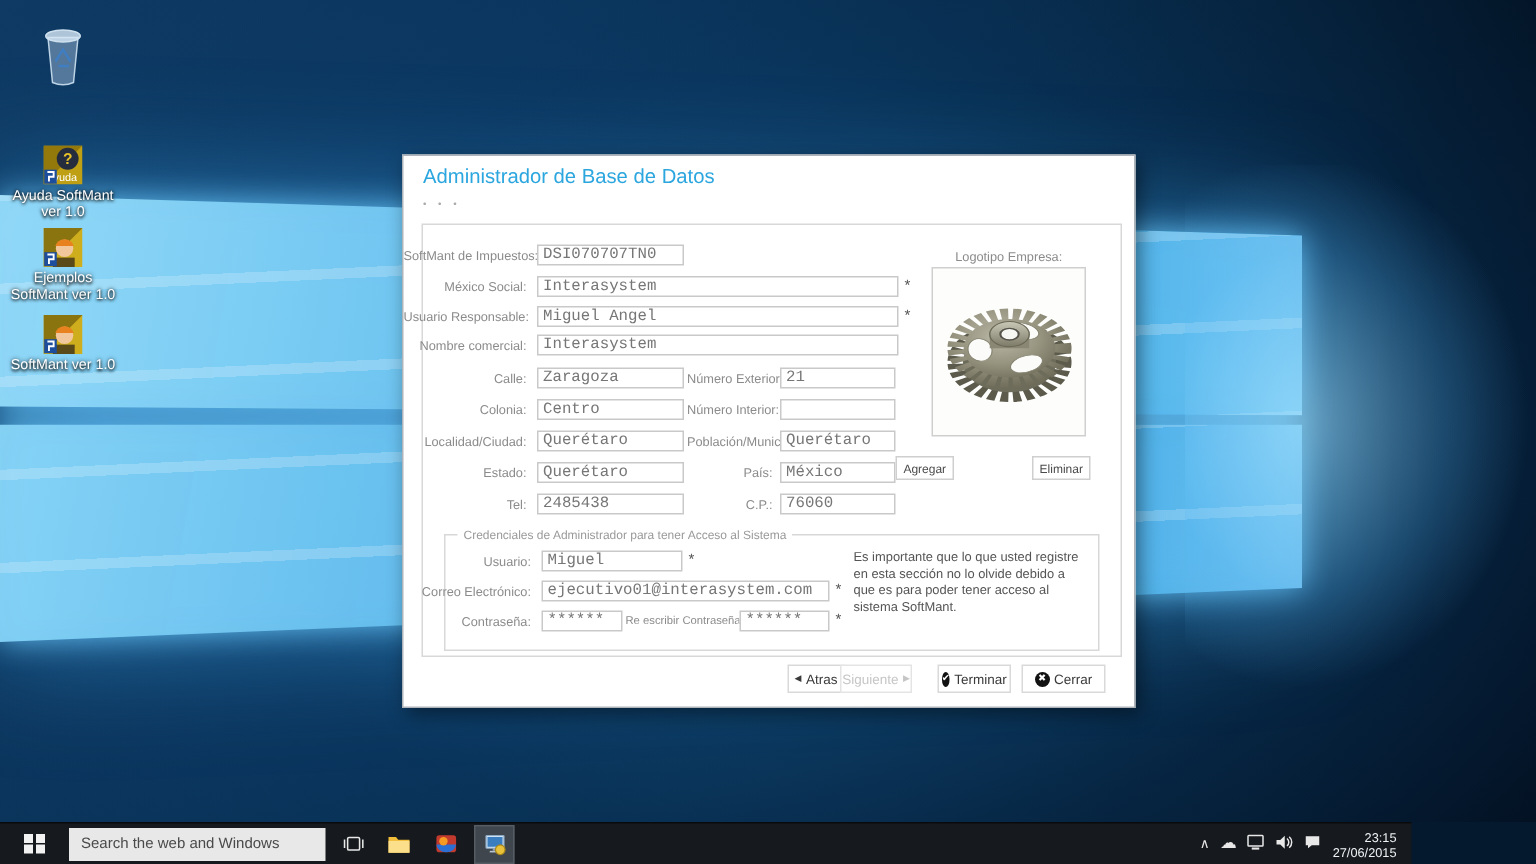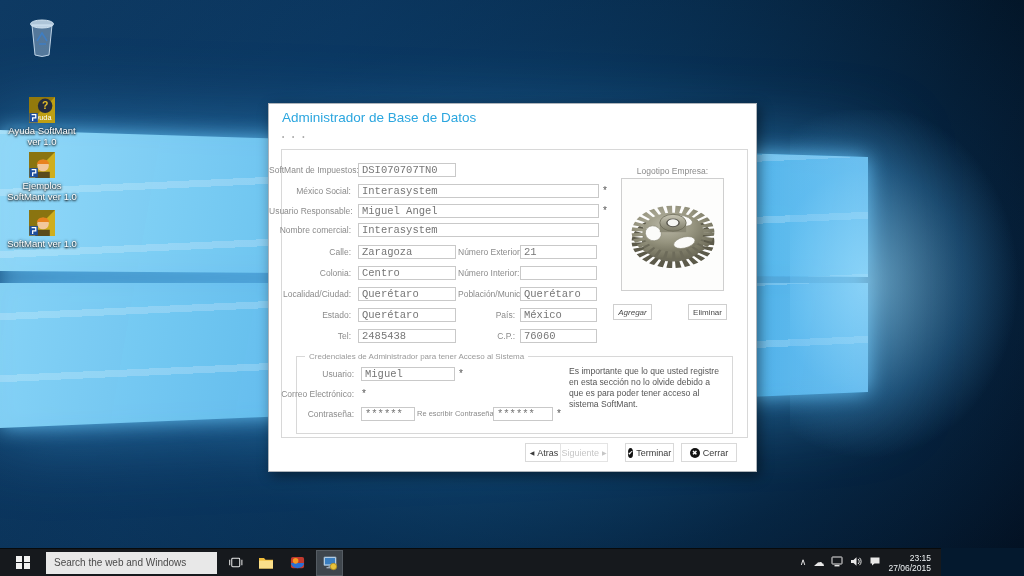--- a/index.html
+++ b/index.html
@@ -247,33 +247,34 @@
             </g>
           </g>
           <rect x="-14" y="-10" width="28" height="10" fill="#8a8875"></rect>
           <g transform="translate(0,-10) scale(1,0.64)">
             <circle r="14" fill="url(#ghub)" stroke="#6a6856" stroke-width="1"></circle>
             <circle r="6.5" fill="#f6f6f3" stroke="#55534a" stroke-width="1.5"></circle>
           </g>
         </g>
       </svg>
     </div>
-    <button class="mini-btn" style="left:344px;font-style:italic;">Agregar</button>
+    <button class="mini-btn" style="left:328px;">Agregar</button>
     <button class="mini-btn" style="left:419px;">Eliminar</button>
 
     <div class="groupbox cred-box">
       <div class="legend">Credenciales de Administrador para tener Acceso al Sistema</div>
     </div>
     <div class="frow crow" style="top:262px;">
       <label class="flbl">Usuario:</label>
       <input class="finp" style="width: 94px;" value="Miguel">
       <span class="star">*</span>
     </div>
     <div class="frow crow" style="top:282px;">
       <label class="flbl">Correo Electrónico:</label>
+      <input class="finp" style="width: 192px;" value="ejecutivo01@interasystem.com">
       <span class="star">*</span>
     </div>
     <div class="frow crow" style="top:302px;">
       <label class="flbl">Contraseña:</label>
       <input class="finp" style="width: 54px;" value="******">
       <label class="cl2">Re escribir Contraseña:</label>
       <input class="finp" style="width: 60px; margin-left: 2px;" value="******">
       <span class="star">*</span>
     </div>
     <div class="note">Es importante que lo que usted registre en esta sección no lo olvide debido a que es para poder tener acceso al sistema SoftMant.</div>

